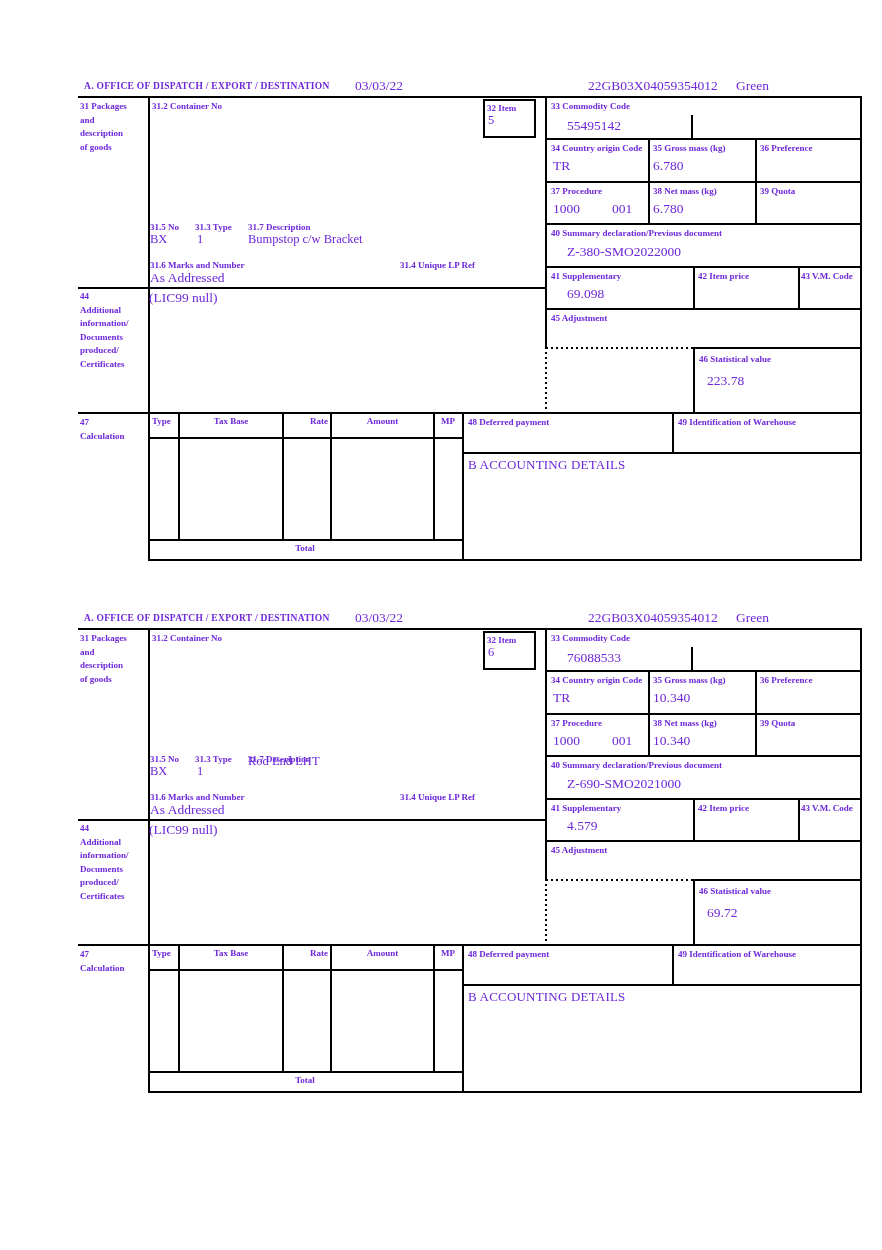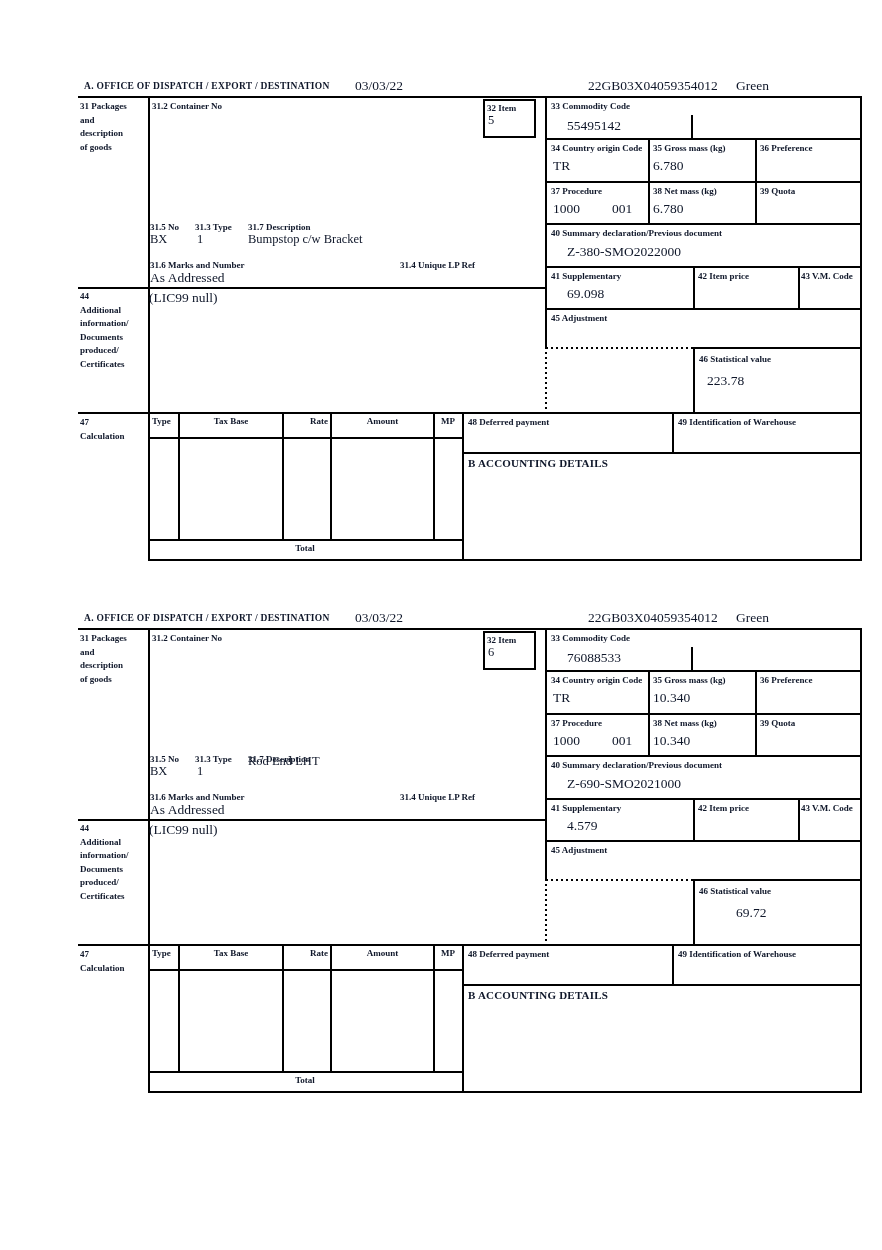--- a/index.html
+++ b/index.html
@@ -1,33 +1,33 @@
 <!DOCTYPE html>
 <html><head>
 <meta charset="utf-8">
 <style>
   html,body { margin:0; padding:0; background:#fff; }
   #page {
     position:relative; width:882px; height:1250px; background:#fff;
-    color:#0f172a; font-family:"Liberation Serif","DejaVu Serif",serif;
+    color:#6d28d9; font-family:"Liberation Serif","DejaVu Serif",serif;
     overflow:hidden;
   }
   .sad-form { position:absolute; left:78px; width:786px; height:486px; }
   .sad-form:nth-of-type(1) { top:75px; }
   .sad-form:nth-of-type(2) { top:607px; }
   .grid { position:absolute; left:0; top:0; }
   .lbl {
     position:absolute; font-size:9px; font-weight:bold;
     white-space:pre-line; line-height:1.5; letter-spacing:0;
   }
   .hdr { position:absolute; font-size:9.5px; font-weight:bold; letter-spacing:0.3px; }
   .val { position:absolute; font-size:13.5px; white-space:pre; }
   .v12 { position:absolute; font-size:12.5px; white-space:pre; }
   .calc-h { position:absolute; font-size:9px; font-weight:bold; top:341px; }
-  .b-hdr { position:absolute; font-size:11px; font-weight:bold; letter-spacing:0.2px; }
+  .b-hdr { position:absolute; font-size:13px; font-weight:normal; letter-spacing:0.2px; }
 </style>
 </head>
 <body>
 
 <div id="page">
   <section class="sad-form">
 
     <svg class="grid" width="786" height="486" aria-hidden="true">
       <g stroke="#000" stroke-width="2" fill="none" shape-rendering="crispEdges">
         <path d="M0 22 H784 M0 213 H467 M0 338 H784
@@ -194,21 +194,21 @@
     <div class="val" style="left:489px;top:169px">Z-690-SMO2021000</div>
 
     <div class="lbl" style="left:473px;top:195px">41 Supplementary</div>
     <div class="lbl" style="left:620px;top:195px">42 Item price</div>
     <div class="lbl" style="left:723px;top:195px">43 V.M. Code</div>
     <div class="val" style="left:489px;top:211px">4.579</div>
 
     <div class="lbl" style="left:473px;top:237px">45 Adjustment</div>
 
     <div class="lbl" style="left:621px;top:278px">46 Statistical value</div>
-    <div class="val" style="left:658px;top:298px">69.72</div>
+    <div class="val" style="left:629px;top:298px">69.72</div>
 
     <div class="calc-h" style="left:74px">Type</div>
     <div class="calc-h" style="left:101px;width:104px;text-align:center">Tax Base</div>
     <div class="calc-h" style="left:205px;width:45px;text-align:right">Rate</div>
     <div class="calc-h" style="left:253px;width:103px;text-align:center">Amount</div>
     <div class="calc-h" style="left:356px;width:28px;text-align:center">MP</div>
     <div class="calc-h" style="left:70px;top:468px;width:314px;text-align:center">Total</div>
 
     <div class="lbl" style="left:390px;top:341px">48 Deferred payment</div>
     <div class="lbl" style="left:600px;top:341px">49 Identification of Warehouse</div>

